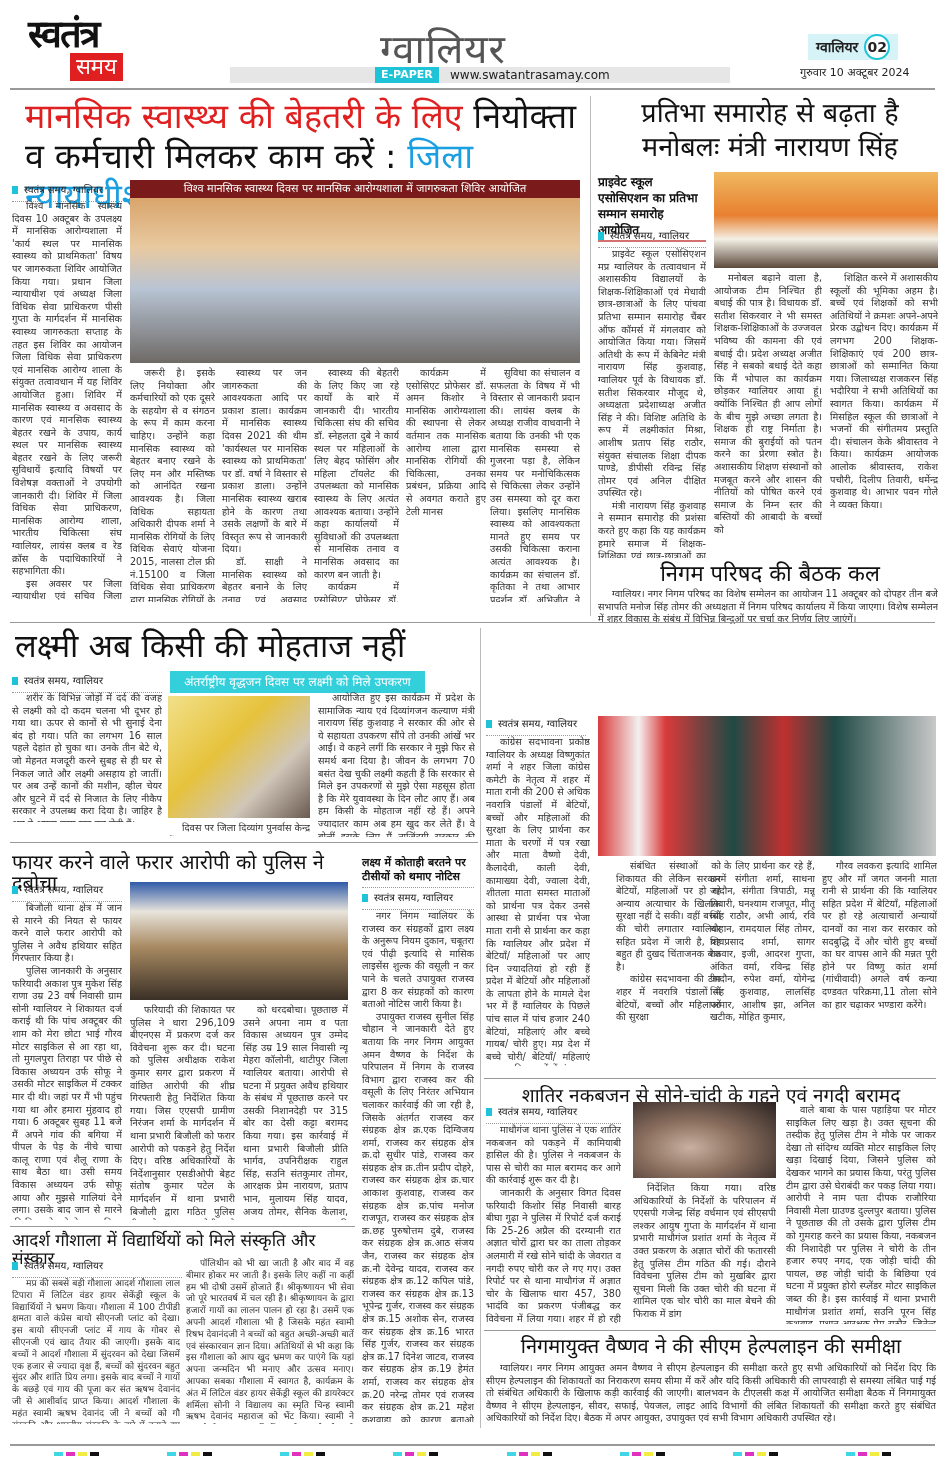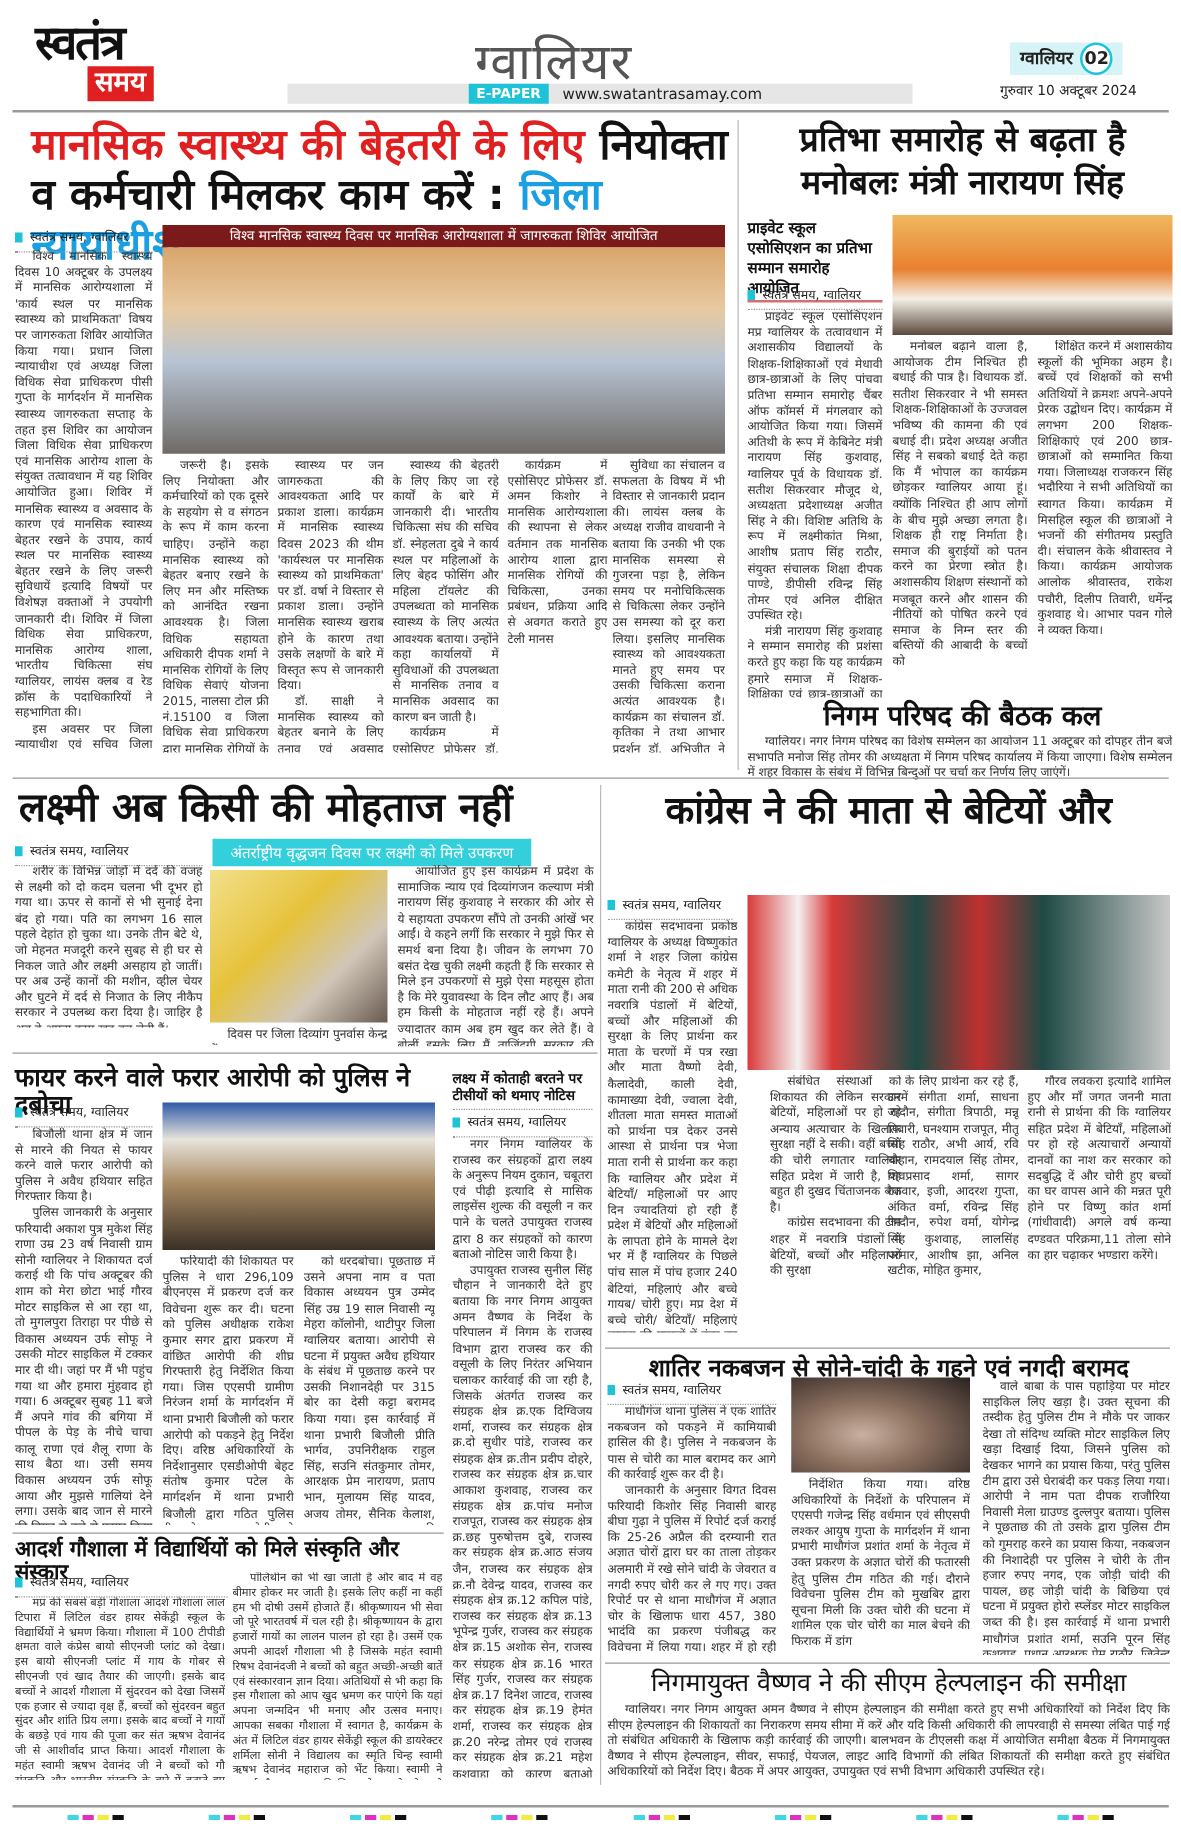--- a/index.html
+++ b/index.html
@@ -1,30 +1,30 @@
 <!DOCTYPE html>
 <html><head>
 <meta charset="utf-8">
 <style>
   *{box-sizing:border-box;margin:0;padding:0}
   body{width:945px;height:1468px;background:#fff;font-family:"DejaVu Sans",sans-serif;color:#222;position:relative;overflow:hidden}
   .abs{position:absolute}
   
   .logo-top{left:28px;top:14px;font-family:"DejaVu Serif",serif;font-weight:bold;font-size:38px;color:#111;letter-spacing:-2px;line-height:40px}
-  .logo-bottom{left:70px;top:53px;background:#e02020;color:#fff;font-weight:bold;font-size:22px;padding:0 6px;line-height:28px}
+  .logo-bottom{left:70px;top:53px;background:#e02020;color:#fff;font-weight:normal;font-size:22px;padding:0 6px;line-height:28px}
   .city-title{left:380px;top:20px;font-size:40px;color:#555;letter-spacing:1px}
   .url-bar{left:230px;top:67px;width:500px;height:16px;background:#e6e6e6}
   .epaper{position:absolute;left:145px;top:0;height:16px;background:#1fc3d8;color:#fff;font-size:11px;line-height:16px;padding:0 6px;font-weight:bold}
   .url{position:absolute;left:220px;top:0;font-size:12px;line-height:16px;color:#222}
   .page-badge{left:808px;top:34px;height:26px;background:#d6f3f8;padding:0 8px;line-height:26px;font-size:14px;font-weight:bold;color:#222}
   .page-badge .num{display:inline-block;margin-left:6px;width:26px;height:26px;border-radius:13px;background:#fff;border:2px solid #1fc3d8;text-align:center;line-height:22px}
   .date{left:800px;top:64px;font-size:11px;color:#222}
   .rule{height:2px;background:#999}
   
-  .hl{font-weight:bold;line-height:1.05;color:#111}
+  .hl{font-weight:normal;line-height:1.05;color:#111}
   .red{color:#e02020}.blue{color:#1a9fe0}
   .byline{font-size:10px;color:#222;border-bottom:1px dotted #999;padding-bottom:5px}
   .byline:before{content:"";display:inline-block;width:6px;height:8px;background:#1fc3d8;margin-right:6px;vertical-align:middle}
   .col{font-size:9.6px;line-height:12.6px;text-align:justify;color:#333}
   .col p{text-indent:14px}
   .photo{background:linear-gradient(135deg,#8a7d6c,#c9b89c 40%,#6b5d4d);}
   .caption-band{color:#fff;font-size:12px;text-align:center;line-height:22px;height:22px}
   .sub{font-weight:bold;font-size:12px;line-height:16px;color:#111;border-bottom:2px solid #d47070;padding-bottom:2px}
   .vline{width:1px;background:#bbb}
   .cmyk{display:flex;gap:3px}
@@ -54,21 +54,21 @@
 <div class="abs col" style="left:12px;top:200px;width:110px;height:400px;overflow:hidden">
   <p>विश्व मानसिक स्वास्थ्य दिवस 10 अक्टूबर के उपलक्ष्य में मानसिक आरोग्यशाला में 'कार्य स्थल पर मानसिक स्वास्थ्य को प्राथमिकता' विषय पर जागरुकता शिविर आयोजित किया गया। प्रधान जिला न्यायाधीश एवं अध्यक्ष जिला विधिक सेवा प्राधिकरण पीसी गुप्ता के मार्गदर्शन में मानसिक स्वास्थ्य जागरुकता सप्ताह के तहत इस शिविर का आयोजन जिला विधिक सेवा प्राधिकरण एवं मानसिक आरोग्य शाला के संयुक्त तत्वावधान में यह शिविर आयोजित हुआ। शिविर में मानसिक स्वास्थ्य व अवसाद के कारण एवं मानसिक स्वास्थ्य बेहतर रखने के उपाय, कार्य स्थल पर मानसिक स्वास्थ्य बेहतर रखने के लिए जरूरी सुविधायें इत्यादि विषयों पर विशेषज्ञ वक्ताओं ने उपयोगी जानकारी दी। शिविर में जिला विधिक सेवा प्राधिकरण, मानसिक आरोग्य शाला, भारतीय चिकित्सा संघ ग्वालियर, लायंस क्लब व रेड क्रॉस के पदाधिकारियों ने सहभागिता की।</p>
     <p>इस अवसर पर जिला न्यायाधीश एवं सचिव जिला विधिक सेवा प्राधिकरण आशीष दवंडे ने कहा कि मानसिक स्वास्थ्य को अच्छा बनाये रखने के लिए कार्य स्थल का वातावरण सकारात्मक और बेहतर होना</p>
 </div>
 <div class="abs" style="left:130px;top:180px;width:450px;height:18px;background:#7a1a1a;color:#fff;font-size:11px;line-height:18px;text-align:center">विश्व मानसिक स्वास्थ्य दिवस पर मानसिक आरोग्यशाला में जागरुकता शिविर आयोजित</div>
 <div class="abs photo" style="left:130px;top:198px;width:450px;height:165px;background:linear-gradient(180deg,#d9a56c 0%,#e8c9a0 30%,#b8c4d4 55%,#6e6a66 100%)"></div>
 <div class="abs col" style="left:130px;top:367px;width:85px;height:235px;overflow:hidden">
     <p>जरूरी है। इसके लिए नियोक्ता और कर्मचारियों को एक दूसरे के सहयोग से व संगठन के रूप में काम करना चाहिए। उन्होंने कहा मानसिक स्वास्थ्य को बेहतर बनाए रखने के लिए मन और मस्तिष्क को आनंदित रखना आवश्यक है। जिला विधिक सहायता अधिकारी दीपक शर्मा ने मानसिक रोगियों के लिए विधिक सेवाएं योजना 2015, नालसा टोल फ्री नं.15100 व जिला विधिक सेवा प्राधिकरण द्वारा मानसिक रोगियों के लिए उपलब्ध निःशुल्क विधिक सहायता के बारे में जानकारी प्रदान की।</p>
   </div>
 <div class="abs col" style="left:222px;top:367px;width:85px;height:235px;overflow:hidden">
-    <p>स्वास्थ्य पर जन जागरुकता की आवश्यकता आदि पर प्रकाश डाला। कार्यक्रम में मानसिक स्वास्थ्य दिवस 2023 की थीम 'कार्यस्थल पर मानसिक स्वास्थ्य को प्राथमिकता' पर डॉ. वर्षा ने विस्तार से प्रकाश डाला। उन्होंने मानसिक स्वास्थ्य खराब होने के कारण तथा उसके लक्षणों के बारे में विस्तृत रूप से जानकारी दिया।</p>
+    <p>स्वास्थ्य पर जन जागरुकता की आवश्यकता आदि पर प्रकाश डाला। कार्यक्रम में मानसिक स्वास्थ्य दिवस 2021 की थीम 'कार्यस्थल पर मानसिक स्वास्थ्य को प्राथमिकता' पर डॉ. वर्षा ने विस्तार से प्रकाश डाला। उन्होंने मानसिक स्वास्थ्य खराब होने के कारण तथा उसके लक्षणों के बारे में विस्तृत रूप से जानकारी दिया।</p>
     <p>डॉ. साक्षी ने मानसिक स्वास्थ्य को बेहतर बनाने के लिए तनाव एवं अवसाद प्रबंधन पर अपना प्रेजेंटेशन दिया। कार्यक्रम में भारतीय चिकित्सा संघ के अध्यक्ष डॉ. बृजेश सिंघल ने भावनात्मक नियंत्रण, सकारात्मक सोच व आध्यात्मिक को मानसिक स्वास्थ्य के लिए लाभप्रद बताते हुए विश्व स्वास्थ्य संगठन द्वारा मानसिक</p>
   </div>
 <div class="abs col" style="left:314px;top:367px;width:85px;height:235px;overflow:hidden">
     <p>स्वास्थ्य की बेहतरी के लिए किए जा रहे कार्यों के बारे में जानकारी दी। भारतीय चिकित्सा संघ की सचिव डॉ. स्नेहलता दुबे ने कार्य स्थल पर महिलाओं के लिए बेहद फोसिंग और महिला टॉयलेट की उपलब्धता को मानसिक स्वास्थ्य के लिए अत्यंत आवश्यक बताया। उन्होंने कहा कार्यालयों में सुविधाओं की उपलब्धता से मानसिक तनाव व मानसिक अवसाद का कारण बन जाती है।</p>
     <p>कार्यक्रम में एसोसिएट प्रोफेसर डॉ. अमन किशोर ने मानसिक आरोग्यशाला की स्थापना से लेकर वर्तमान तक मानसिक आरोग्य शाला द्वारा मानसिक रोगियों की चिकित्सा, उनका प्रबंधन, प्रक्रिया आदि से अवगत कराते हुए टेली मानस</p>
   </div>
 <div class="abs col" style="left:406px;top:240px;width:0;height:0"></div>
 <div class="abs col" style="left:490px;top:367px;width:90px;height:235px;overflow:hidden">
     <p>सुविधा का संचालन व सफलता के विषय में भी विस्तार से जानकारी प्रदान की। लायंस क्लब के अध्यक्ष राजीव वाधवानी ने बताया कि उनकी भी एक मानसिक समस्या से गुजरना पड़ा है, लेकिन समय पर मनोचिकित्सक से चिकित्सा लेकर उन्होंने उस समस्या को दूर करा लिया। इसलिए मानसिक स्वास्थ्य को आवश्यकता मानते हुए समय पर उसकी चिकित्सा कराना अत्यंत आवश्यक है। कार्यक्रम का संचालन डॉ. कृतिका ने तथा आभार प्रदर्शन डॉ. अभिजीत ने किया। इस अवसर पर रेडक्रॉस सोसाइटी ग्वालियर से डॉ. नवल किशोर शुक्ला, डॉ. अनिल दोहरे सहित मानसिक आरोग्य शाला के चिकित्सक, नर्सिंग स्टाफ, मेडिकल स्टूडेंट्स आदि उपस्थित रहे।</p>
   </div>
@@ -112,21 +112,21 @@
 <div class="abs col" style="left:168px;top:822px;width:142px;height:14px;overflow:hidden">
     <p>दिवस पर जिला दिव्यांग पुनर्वास केन्द्र में</p>
   </div>
 <div class="abs col" style="left:318px;top:692px;width:157px;height:145px;overflow:hidden">
     <p>आयोजित हुए इस कार्यक्रम में प्रदेश के सामाजिक न्याय एवं दिव्यांगजन कल्याण मंत्री नारायण सिंह कुशवाह ने सरकार की ओर से ये सहायता उपकरण सौंपे तो उनकी आंखें भर आईं। वे कहने लगीं कि सरकार ने मुझे फिर से समर्थ बना दिया है। जीवन के लगभग 70 बसंत देख चुकी लक्ष्मी कहती हैं कि सरकार से मिले इन उपकरणों से मुझे ऐसा महसूस होता है कि मेरे युवावस्था के दिन लौट आए हैं। अब हम किसी के मोहताज नहीं रहे हैं। अपने ज्यादातर काम अब हम खुद कर लेते हैं। वे बोलीं इसके लिए मैं ताजिंदगी सरकार की आभारी रहूंगी।</p>
   </div>
 
 <div class="abs vline" style="left:480px;top:628px;height:800px"></div>
 
 <div class="abs hl" style="left:486px;top:630px;width:450px;font-size:30px;line-height:38px;text-align:center">
-  <span>कांग्रेस ने की माता से बेटियों और</span><br>
+  <br>
 </div>
 <div class="abs byline" style="left:486px;top:716px;width:100px">स्वतंत्र समय, ग्वालियर</div>
 <div class="abs photo" style="left:598px;top:716px;width:338px;height:140px;background:linear-gradient(90deg,#d93a3a 0%,#f4f0f0 12%,#d93a3a 20%,#1f4a45 40%,#c03030 55%,#1f4a45 70%,#c8c8c8 100%)"></div>
 <div class="abs col" style="left:486px;top:736px;width:104px;height:330px;overflow:hidden">
     <p>कांग्रेस सदभावना प्रकोष्ठ ग्वालियर के अध्यक्ष विष्णुकांत शर्मा ने शहर जिला कांग्रेस कमेटी के नेतृत्व में शहर में माता रानी की 200 से अधिक नवरात्रि पंडालों में बेटियों, बच्चों और महिलाओं की सुरक्षा के लिए प्रार्थना कर माता के चरणों में पत्र रखा और माता वैष्णो देवी, कैलादेवी, काली देवी, कामाख्या देवी, ज्वाला देवी, शीतला माता समस्त माताओं को प्रार्थना पत्र देकर उनसे आस्था से प्रार्थना पत्र भेजा माता रानी से प्रार्थना कर कहा कि ग्वालियर और प्रदेश में बेटियाँ/ महिलाओं पर आए दिन ज्यादतियां हो रही हैं प्रदेश में बेटियों और महिलाओं के लापता होने के मामले देश भर में हैं ग्वालियर के पिछले पांच साल में पांच हजार 240 बेटियां, महिलाएं और बच्चे गायब/ चोरी हुए। मप्र देश में बच्चे चोरी/ बेटियाँ/ महिलाएं लापता की मामलों में नंबर वन बना है। इस संबंध में बच्चे बचाओ टीम और अन्य ने</p>
   </div>
 <div class="abs col" style="left:616px;top:860px;width:105px;height:210px;overflow:hidden">
     <p>संबंधित संस्थाओं को शिकायत की लेकिन सरकार बेटियों, महिलाओं पर हो रहे अन्याय अत्याचार के खिलाफ सुरक्षा नहीं दे सकी। वहीं बच्चों की चोरी लगातार ग्वालियर सहित प्रदेश में जारी है, यह बहुत ही दुखद चिंताजनक बात है।</p>
     <p>कांग्रेस सदभावना की टीम शहर में नवरात्रि पंडालों में बेटियों, बच्चों और महिलाओं की सुरक्षा</p>
   </div>

